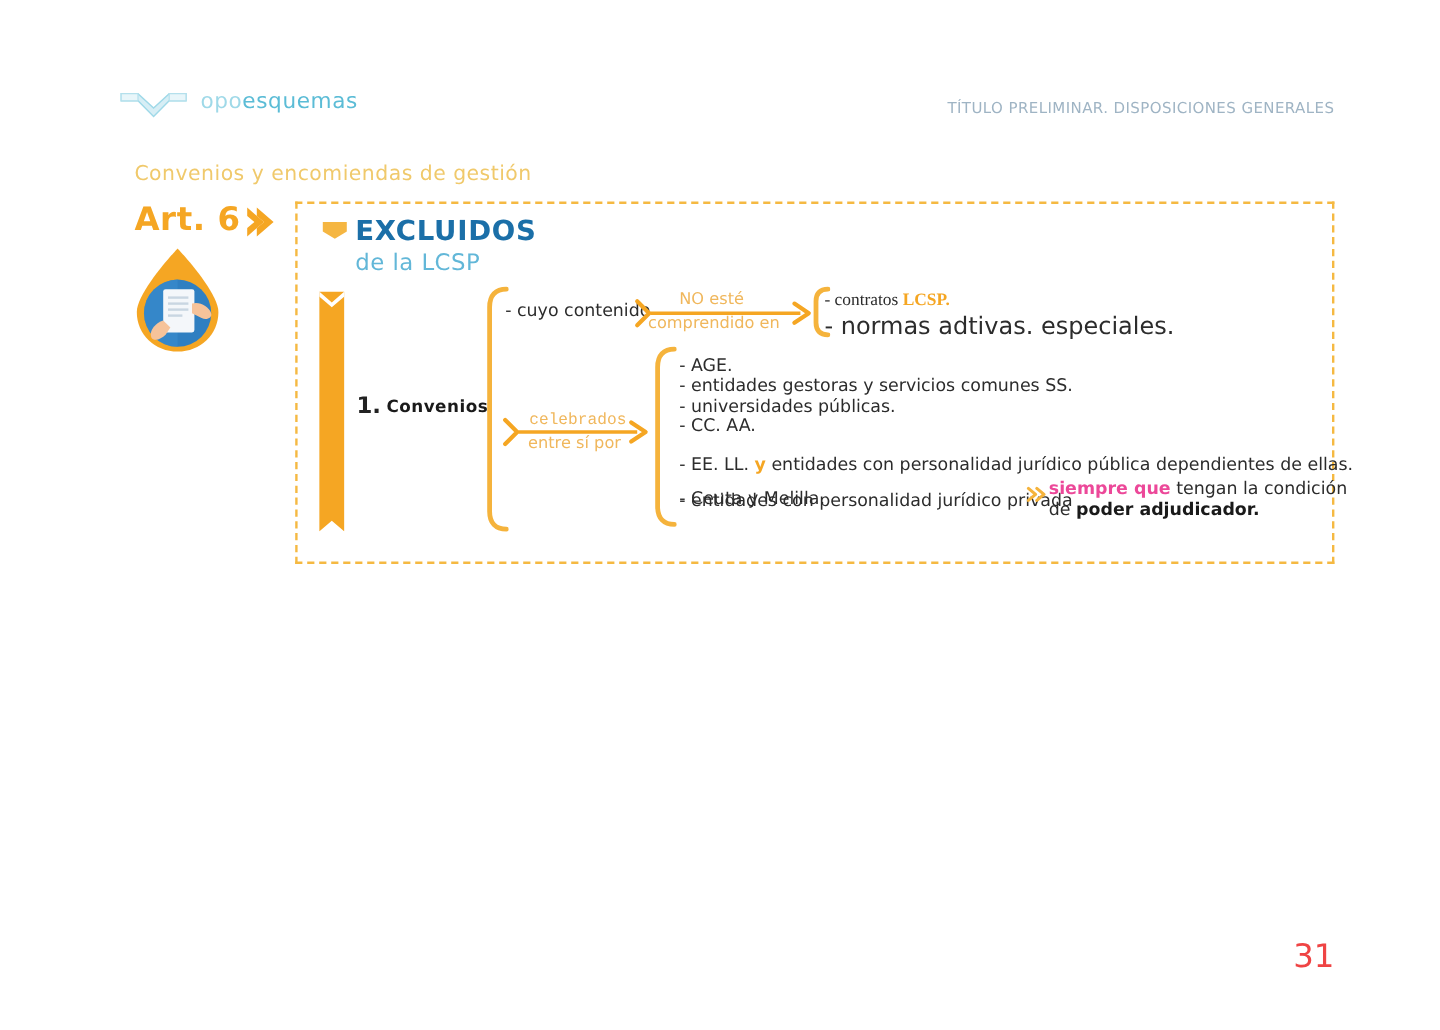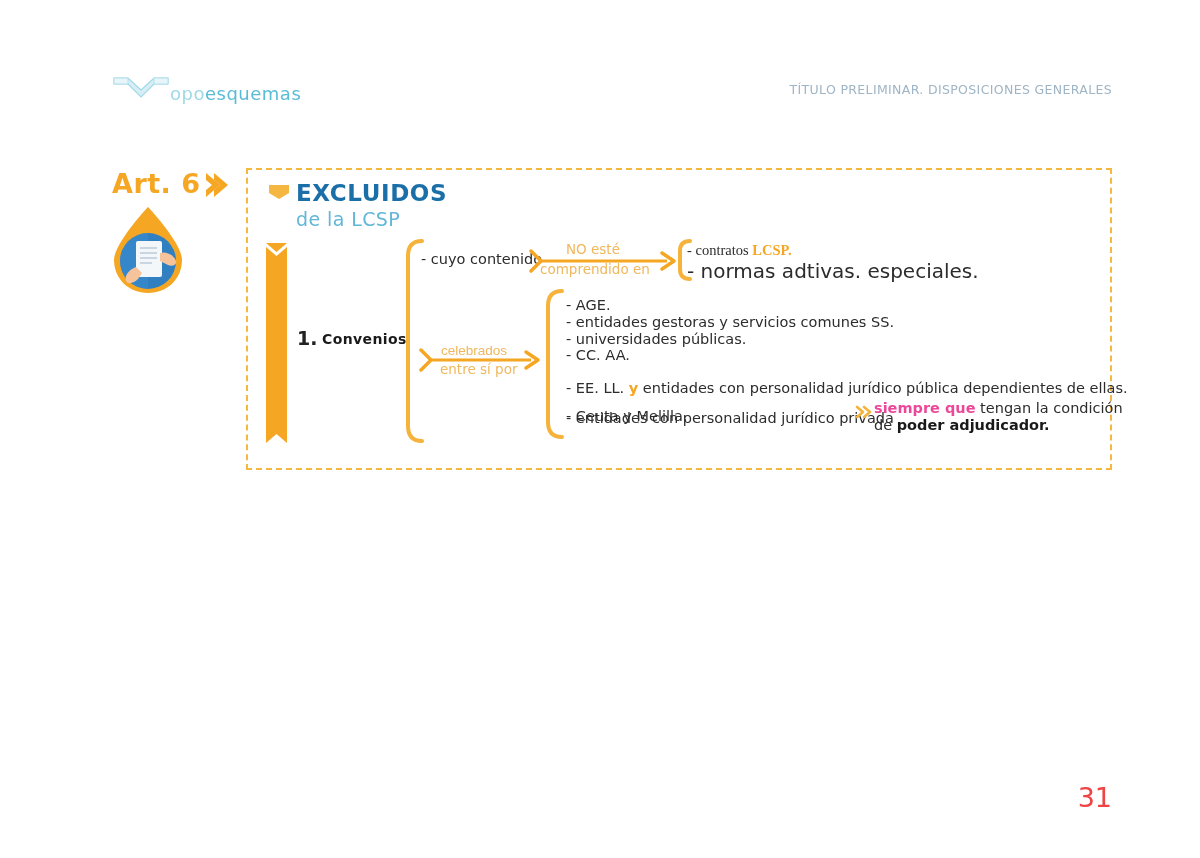--- a/index.html
+++ b/index.html
@@ -16,24 +16,25 @@
   }
   .page {
     position: absolute;
     inset: 0;
     background: #ffffff;
   }
 
   
   .logo-wrap {
     position: absolute;
-    left: 112px;
+    left: 99px;
     top: 74px;
     display: flex;
-    align-items: flex-end;
+    align-items: flex-start;
+    gap: 10px;
   }
   .logo-mark { width: 58px; height: 30px; display: block; }
   .logo-text {
     font-size: 18px;
     letter-spacing: .5px;
     color: #6ec6de;
     font-family: "DejaVu Sans", sans-serif;
   }
   .logo-text .opo { color: #9fd9e8; }
   .logo-text .esq { color: #5bbcd6; }
@@ -195,21 +196,21 @@
   .arrow-1-bot {
     position: absolute; left: 540px; top: 261px;
     font-size: 13.5px; color: #f0b75c;
     font-family: "DejaVu Sans", sans-serif; white-space: nowrap;
   }
 
   .arrow-2 { position: absolute; left: 419px; top: 345px; width: 124px; height: 30px; }
   .arrow-2-top {
     position: absolute; left: 441px; top: 343px;
     font-size: 13.5px; color: #f0b75c;
-    font-family: Liberation Sans, sans-serif; white-space: nowrap;
+    font-family: Liberation Mono, monospace; white-space: nowrap;
   }
   .arrow-2-bot {
     position: absolute; left: 440px; top: 361px;
     font-size: 13.5px; color: #f0b75c;
     font-family: "DejaVu Sans", sans-serif; white-space: nowrap;
   }
 
   
   .dbl-chev { position: absolute; left: 855px; top: 405px; width: 18px; height: 14px; }
   .sq-line1 {
@@ -248,20 +249,21 @@
         <path d="M42 4 L42 10 L56 10 L56 4 Z" fill="#e8f6fa" stroke="#b4e0ec" stroke-width="1"></path>
       </svg>
     </span>
     <span class="logo-text">
       <span class="opo">opo</span><span class="esq">esquemas</span>
     </span>
   </div>
 
   <div class="header-right">TÍTULO PRELIMINAR. DISPOSICIONES GENERALES</div>
 
+  <div class="section-title">Convenios y encomiendas de gestión</div>
 
   <div class="art-label">Art. 6</div>
 
   <span class="art-chevron">
     <svg viewBox="0 0 30 30" width="30" height="30">
       <path d="M6 3 L20 15 L6 27 L6 20 L12 15 L6 10 Z" fill="#f5a623"></path>
       <path d="M14 3 L28 15 L14 27 L14 20 L20 15 L14 10 Z" fill="#f5a623"></path>
     </svg>
   </span>
 

